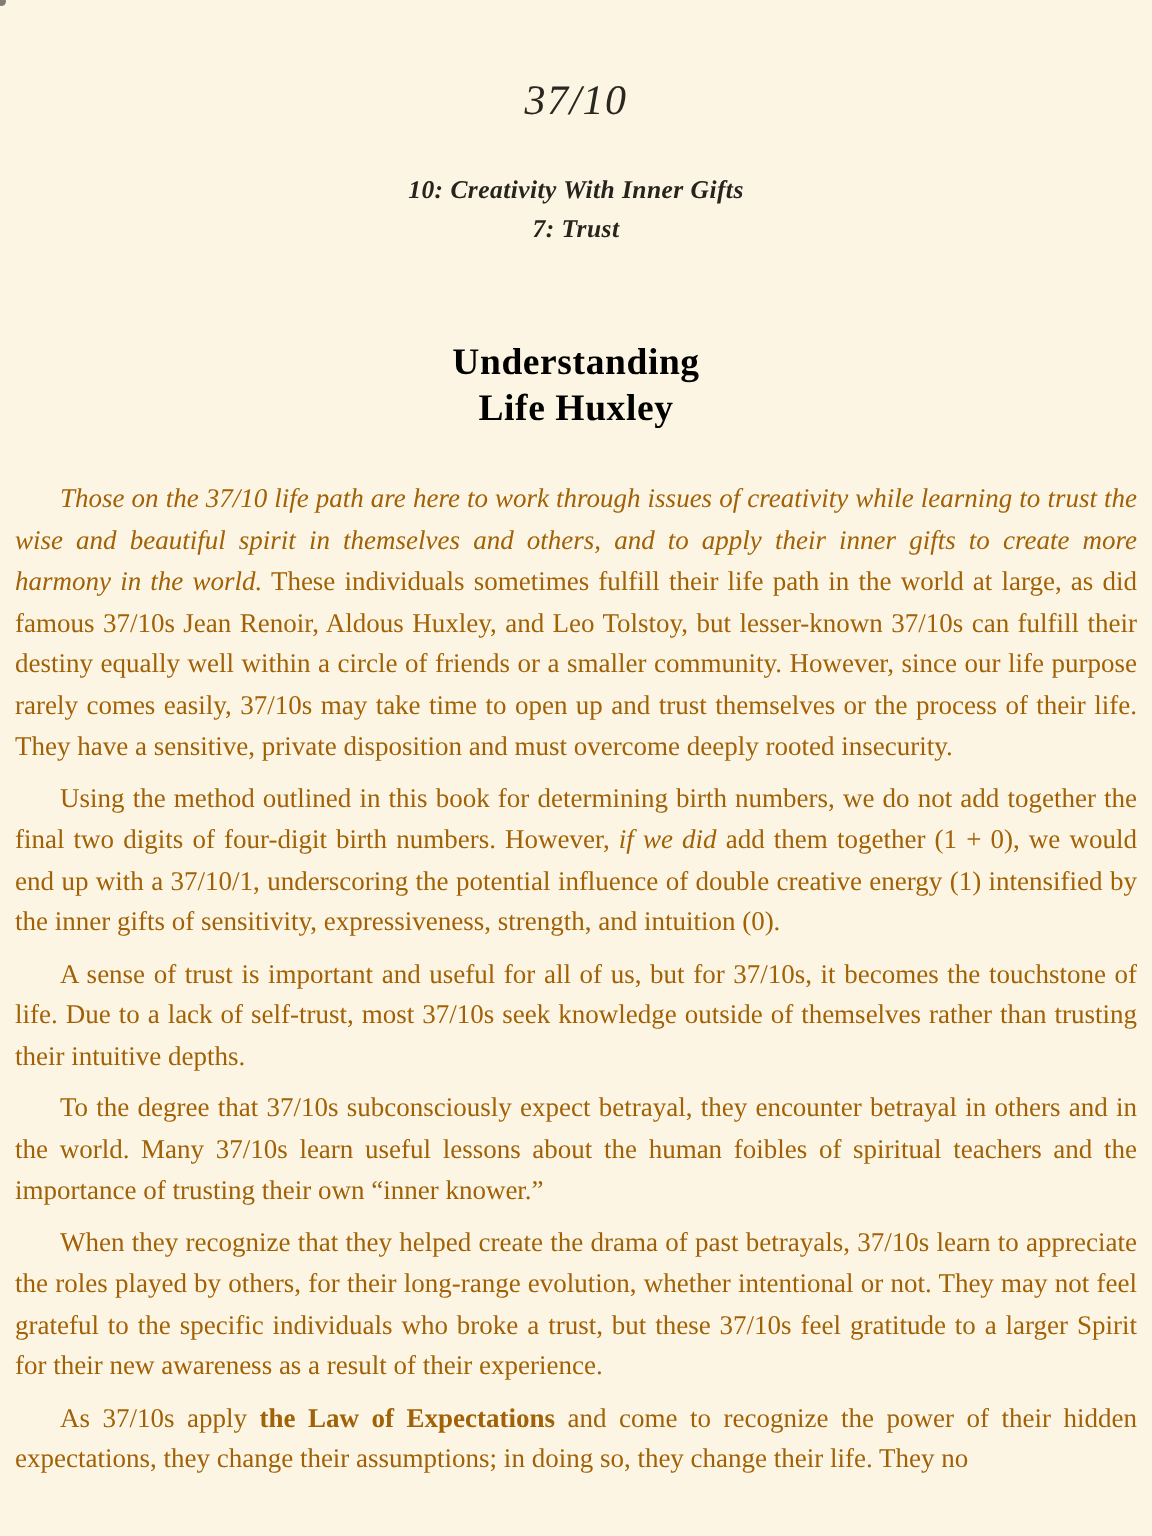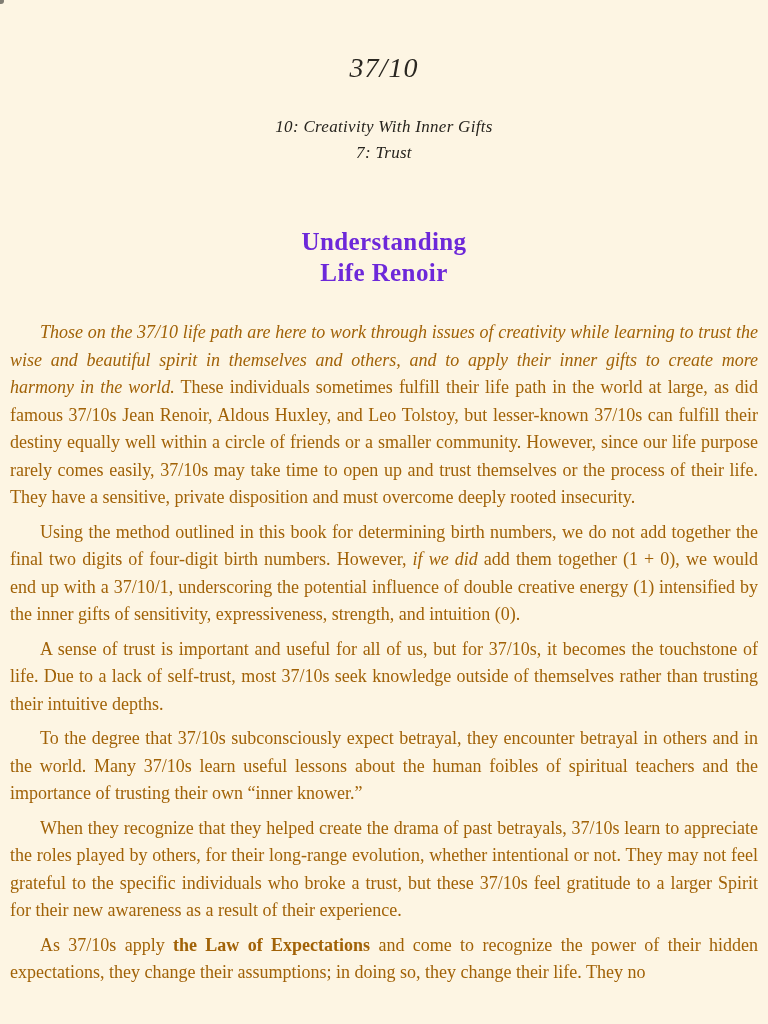--- a/index.html
+++ b/index.html
@@ -38,33 +38,33 @@
     font-size: 28px;
     font-style: italic;
     font-weight: normal;
     letter-spacing: 1px;
     color: #2a2721;
   }
   .traits {
     margin-top: 30px;
     text-align: center;
     font-size: 17px;
-    font-weight: normal;
+    font-weight: bold;
     font-style: italic;
     line-height: 26px;
     color: #27241e;
     letter-spacing: 0.3px;
   }
   .section-heading {
     margin: 60px 0 0 0;
     text-align: center;
     font-size: 25px;
     font-weight: bold;
     line-height: 31px;
-    color: #6d28d9;
+    color: #000000;
     letter-spacing: 0.4px;
   }
   .bodytext {
     margin-top: 31px;
     font-size: 18px;
     line-height: 27.5px;
     text-align: justify;
     color: #a16207;
   }
   .bodytext p {
@@ -90,21 +90,21 @@
 
   <h1 class="chapter-number">37/10</h1>
 
   <div class="traits">
     <div>10: Creativity With Inner Gifts</div>
     <div>7: Trust</div>
   </div>
 
   <h2 class="section-heading">
     <span>Understanding</span><br>
-    <span>Life Renoir</span>
+    <span>Life Huxley</span>
   </h2>
 
   <div class="bodytext">
 
     <p><span class="seg-italic">Those on the 37/10 life path are here to work through issues of creativity while learning to trust the wise and beautiful spirit in themselves and others, and to apply their inner gifts to create more harmony in the world.</span><span> These individuals sometimes fulfill their life path in the world at large, as did famous 37/10s Jean Renoir, Aldous Huxley, and Leo Tolstoy, but lesser-known 37/10s can fulfill their destiny equally well within a circle of friends or a smaller community. However, since our life purpose rarely comes easily, 37/10s may take time to open up and trust themselves or the process of their life. They have a sensitive, private disposition and must overcome deeply rooted insecurity.</span></p>
 
     <p><span>Using the method outlined in this book for determining birth numbers, we do not add together the final two digits of four-digit birth numbers. However, </span><span class="seg-italic">if we did</span><span> add them together (1 + 0), we would end up with a 37/10/1, underscoring the potential influence of double creative energy (1) intensified by the inner gifts of sensitivity, expressiveness, strength, and intuition (0).</span></p>
 
     <p><span>A sense of trust is important and useful for all of us, but for 37/10s, it becomes the touchstone of life. Due to a lack of self-trust, most 37/10s seek knowledge outside of themselves rather than trusting their intuitive depths.</span></p>
 

